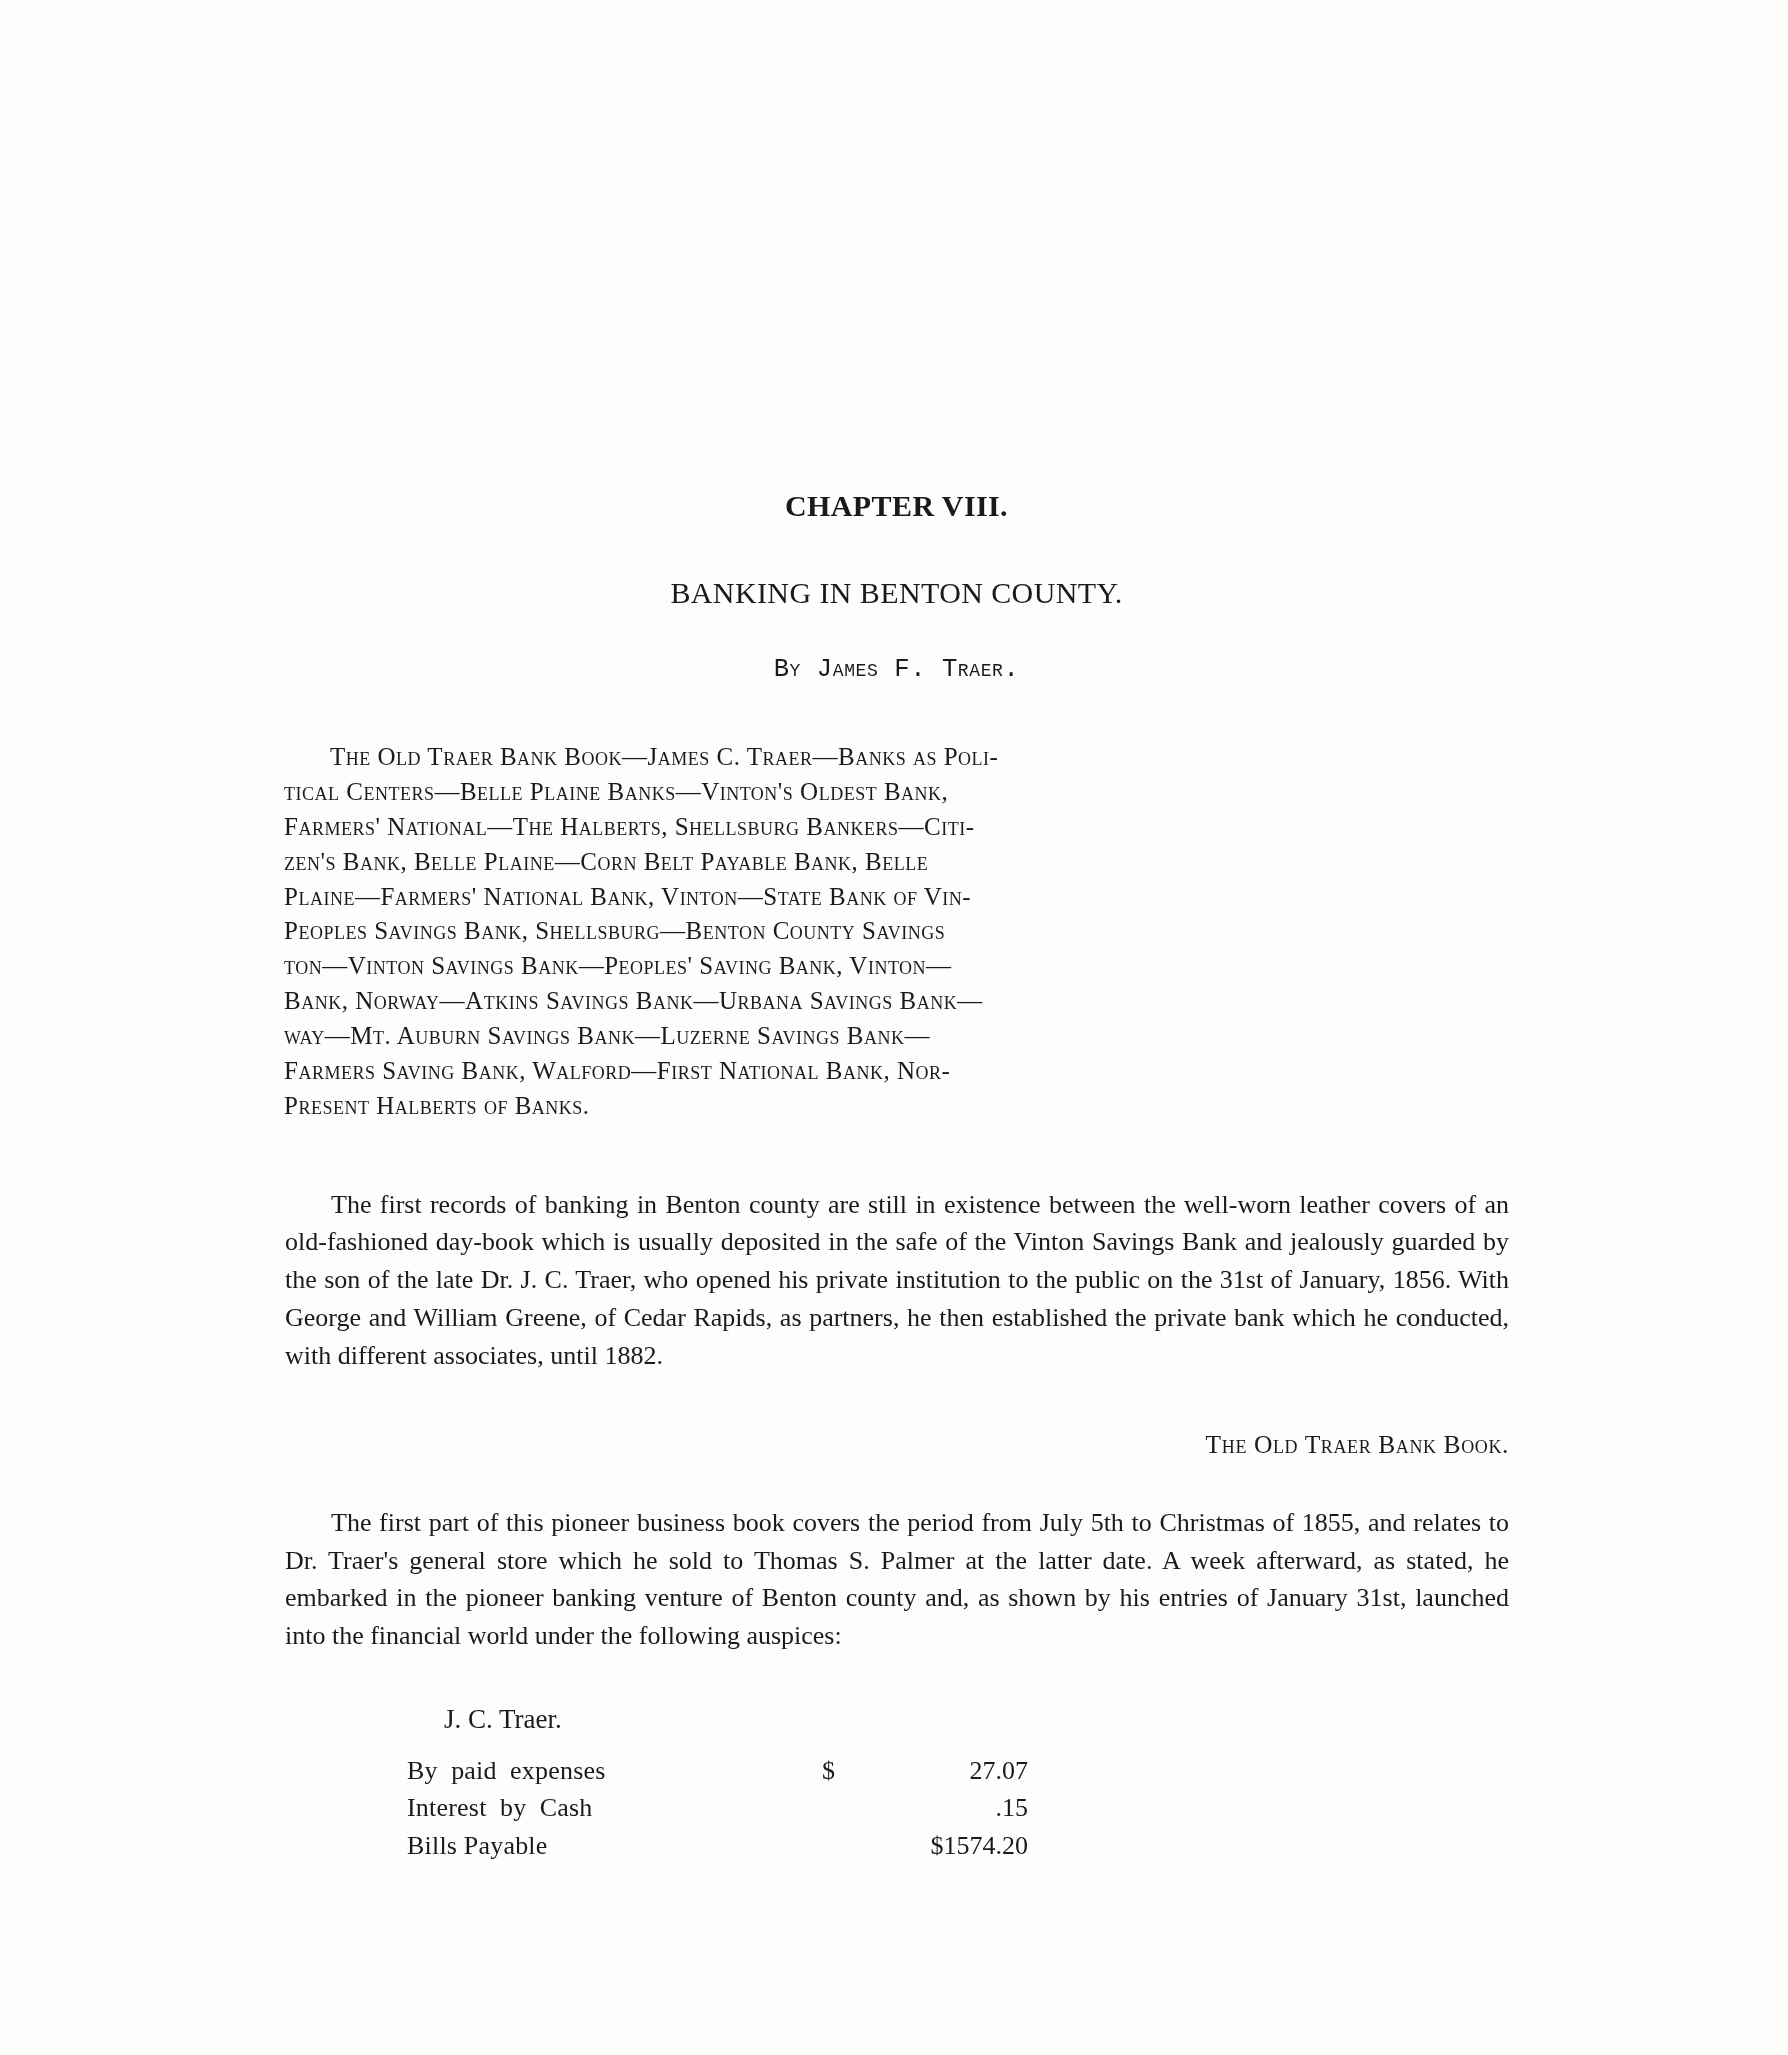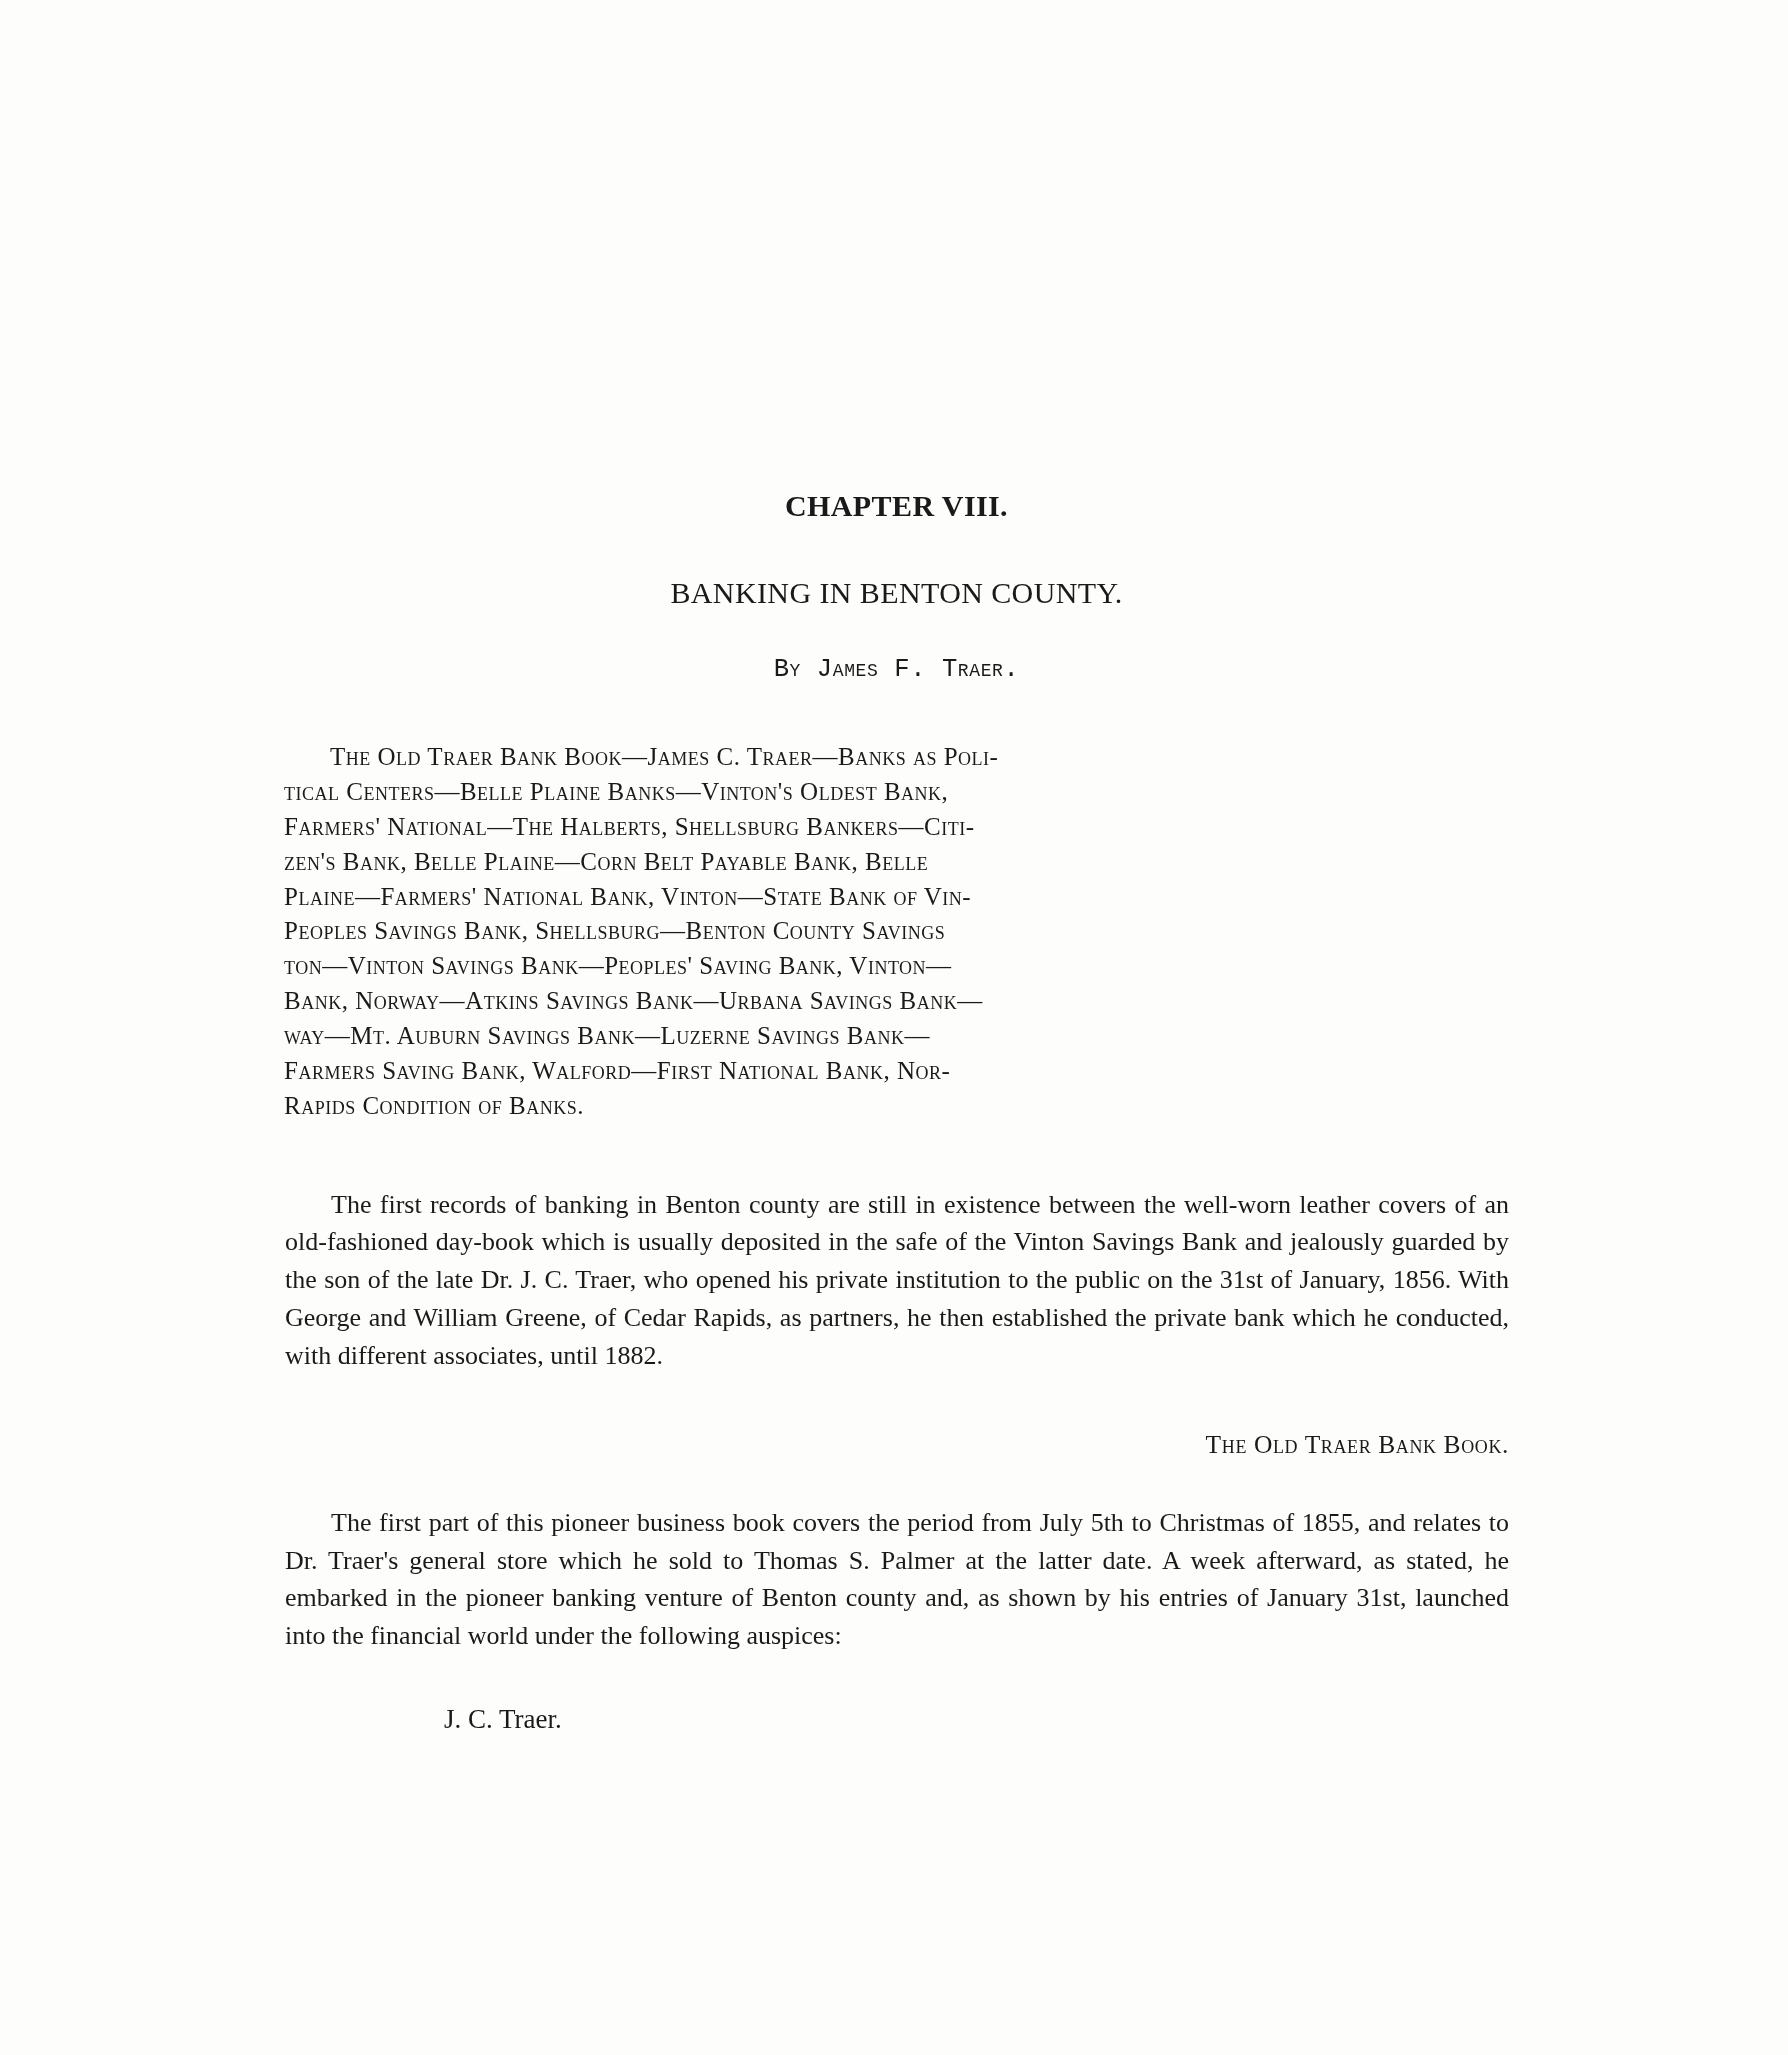--- a/index.html
+++ b/index.html
@@ -121,28 +121,47 @@
       <div class="firstline">The Old Traer Bank Book—James C. Traer—Banks as Poli-</div>
       <div>tical Centers—Belle Plaine Banks—Vinton's Oldest Bank,</div>
       <div>Farmers' National—The Halberts, Shellsburg Bankers—Citi-</div>
       <div>zen's Bank, Belle Plaine—Corn Belt Payable Bank, Belle</div>
       <div>Plaine—Farmers' National Bank, Vinton—State Bank of Vin-</div>
       <div>Peoples Savings Bank, Shellsburg—Benton County Savings</div>
       <div>ton—Vinton Savings Bank—Peoples' Saving Bank, Vinton—</div>
       <div>Bank, Norway—Atkins Savings Bank—Urbana Savings Bank—</div>
       <div>way—Mt. Auburn Savings Bank—Luzerne Savings Bank—</div>
       <div>Farmers Saving Bank, Walford—First National Bank, Nor-</div>
-      <div>Rapids Condition of Banks.</div>
+      <div>Present Halberts of Banks.</div>
     </div>
 
     <p class="body-par">The first records of banking in Benton county are still in existence between the well-worn leather covers of an old-fashioned day-book which is usually deposited in the safe of the Vinton Savings Bank and jealously guarded by the son of the late Dr. J. C. Traer, who opened his private institution to the public on the 31st of January, 1856.  With George and William Greene, of Cedar Rapids, as partners, he then established the private bank which he conducted, with different associates, until 1882.</p>
 
     <div class="section-head">The Old Traer Bank Book.</div>
 
     <p class="body-par">The first part of this pioneer business book covers the period from July 5th to Christmas of 1855, and relates to Dr. Traer's general store which he sold to Thomas S. Palmer at the latter date. A week afterward, as stated, he embarked in the pioneer banking venture of Benton county and, as shown by his entries of January 31st, launched into the financial world under the following auspices:</p>
 
     <div class="ledger-name">J. C. Traer.</div>
 
+    <table class="ledger">
+      <tbody>
+          <tr>
+        <td class="label">By  paid  expenses</td>
+        <td class="cur">$</td>
+        <td class="amt">27.07</td>
+      </tr>
+      <tr>
+        <td class="label">Interest  by  Cash</td>
+        <td class="cur"></td>
+        <td class="amt">.15</td>
+      </tr>
+      <tr>
+        <td class="label">Bills Payable</td>
+        <td class="cur"></td>
+        <td class="amt">$1574.20</td>
+      </tr>
+    </tbody>
+      </table>
 
   </div>
 
 </div>
 
 
 </body></html>

